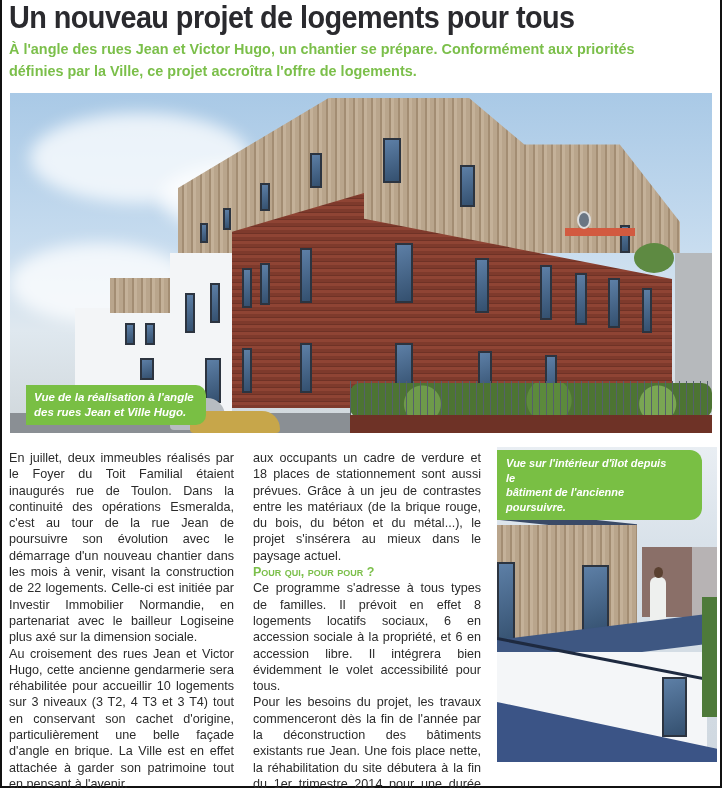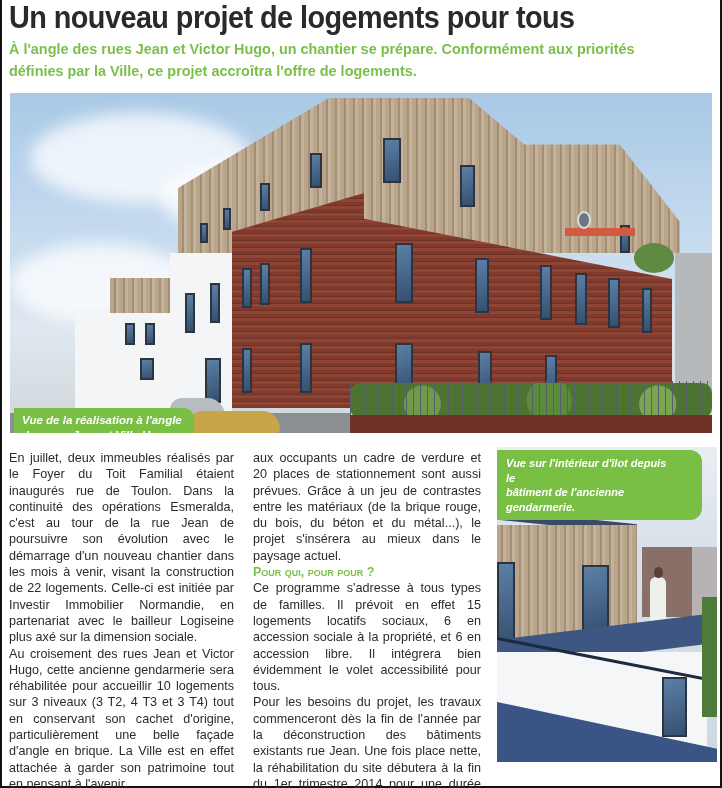--- a/index.html
+++ b/index.html
@@ -100,36 +100,36 @@
   <div style="position:absolute;left:624px;top:150px;width:40px;height:30px;background:#5e8a42;border-radius:50%;"></div>
 
   <div class="shrubs" style="left:340px;top:290px;width:362px;height:35px;"></div>
   <div class="fence" style="left:340px;top:288px;width:362px;height:38px;"></div>
   <div style="position:absolute;left:330px;top:322px;width:372px;height:18px;background:#6e3226;"></div>
 
   <div style="position:absolute;left:0;top:320px;width:340px;height:20px;background:#8a8f94;"></div>
   <div class="car" style="left:160px;top:305px;width:55px;height:32px;background:#b7bcc1;"></div>
   <div class="car" style="left:180px;top:318px;width:90px;height:22px;background:#c7a64a;"></div>
 
-  <div class="caption" style="left:4px;top:292px;margin-top:23px;">
+  <div class="caption" style="left:16px;top:292px;">
     <div>Vue de la réalisation à l'angle</div>
     <div>des rues Jean et Ville Hugo.</div>
   </div>
 </div>
 
 <div class="col col1">
   <p>En juillet, deux immeubles réalisés par le Foyer du Toit Familial étaient inaugurés rue de Toulon. Dans la continuité des opérations Esmeralda, c'est au tour de la rue Jean de poursuivre son évolution avec le démarrage d'un nouveau chantier dans les mois à venir, visant la construction de 22 logements. Celle-ci est initiée par Investir Immobilier Normandie, en partenariat avec le bailleur Logiseine plus axé sur la dimension sociale.</p>
   <p>Au croisement des rues Jean et Victor Hugo, cette ancienne gendarmerie sera réhabilitée pour accueillir 10 logements sur 3 niveaux (3 T2, 4 T3 et 3 T4) tout en conservant son cachet d'origine, particulièrement une belle façade d'angle en brique. La Ville est en effet attachée à garder son patrimoine tout en pensant à l'avenir.</p>
 
 </div>
 
 <div class="col col2">
-  <p>aux occupants un cadre de verdure et 20 places de stationnement sont aussi prévues. Grâce à un jeu de contrastes entre les matériaux (de la brique rouge, du bois, du béton et du métal...), le projet s'insérera au mieux dans le paysage actuel.</p>
+  <p>aux occupants un cadre de verdure et 18 places de stationnement sont aussi prévues. Grâce à un jeu de contrastes entre les matériaux (de la brique rouge, du bois, du béton et du métal...), le projet s'insérera au mieux dans le paysage actuel.</p>
   <p class="subhead">Pour qui, pour pour ?</p>
-  <p>Ce programme s'adresse à tous types de familles. Il prévoit en effet 15 logements locatifs sociaux, 6 en accession sociale à la propriété, et 6 en accession libre. Il intégrera bien évidemment le volet accessibilité pour tous.</p>
+  <p>Ce programme s'adresse à tous types de familles. Il prévoit en effet 8 logements locatifs sociaux, 6 en accession sociale à la propriété, et 6 en accession libre. Il intégrera bien évidemment le volet accessibilité pour tous.</p>
   <p>Pour les besoins du projet, les travaux commenceront dès la fin de l'année par la déconstruction des bâtiments existants rue Jean. Une fois place nette, la réhabilitation du site débutera à la fin du 1er trimestre 2014 pour une durée estimée à 18 mois.</p>
 
 </div>
 
 <div class="photo-side" title="Rendering of rooftop terrace with wood-clad block and a woman walking">
   <div style="position:absolute;left:0;top:70px;width:140px;height:10px;background:#3a4a66;transform:skewY(6deg);"></div>
   <div class="roof-wood" style="left:0;top:78px;width:140px;height:125px;"></div>
   <div class="win" style="left:0;top:115px;width:18px;height:85px;"></div>
   <div class="win" style="left:85px;top:118px;width:27px;height:70px;"></div>
   <div style="position:absolute;left:145px;top:100px;width:75px;height:70px;background:#8a6f68;"></div>
@@ -138,14 +138,14 @@
   <div style="position:absolute;left:157px;top:120px;width:9px;height:11px;background:#5a4030;border-radius:50%;"></div>
   <div style="position:absolute;left:0;top:180px;width:210px;height:30px;background:#3e5782;transform:skewY(-7deg);"></div>
   <div style="position:absolute;left:0;top:205px;width:210px;height:110px;background:#f4f6f8;"></div>
   <div style="position:absolute;left:0;top:190px;width:225px;height:3px;background:#1e2a40;transform:rotate(11deg);transform-origin:left;"></div>
   <div class="win" style="left:165px;top:230px;width:25px;height:60px;"></div>
   <div style="position:absolute;left:205px;top:150px;width:15px;height:120px;background:#4e7a3a;"></div>
   <div style="position:absolute;left:0;top:255px;width:230px;height:60px;background:#3b5486;transform:skewY(12deg);transform-origin:left top;"></div>
 </div>
 <div class="caption2">
   <div>Vue sur l'intérieur d'îlot depuis le</div>
-  <div>bâtiment de l'ancienne gendarmerie.</div>
+  <div>bâtiment de l'ancienne poursuivre.</div>
 </div>
 
 </body></html>

